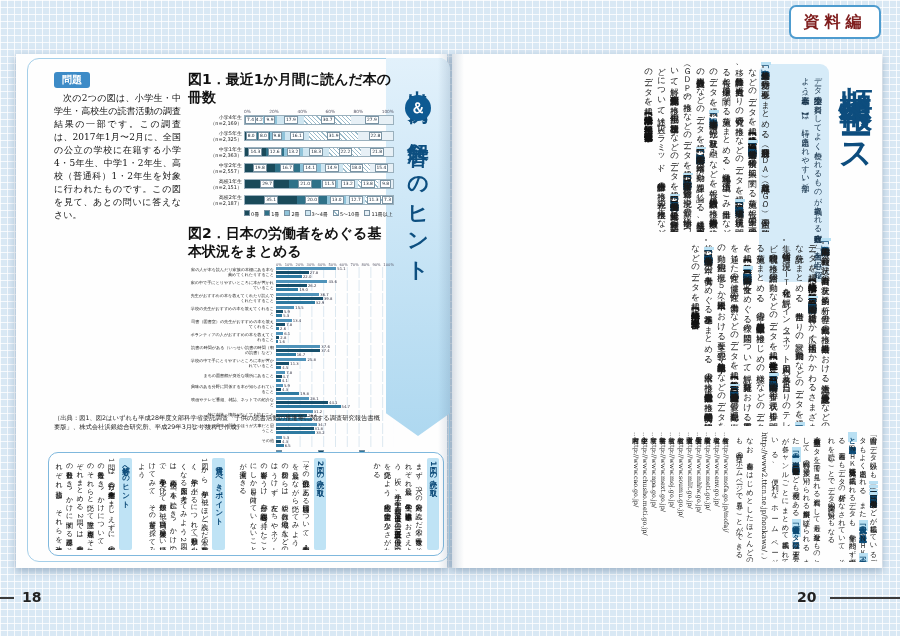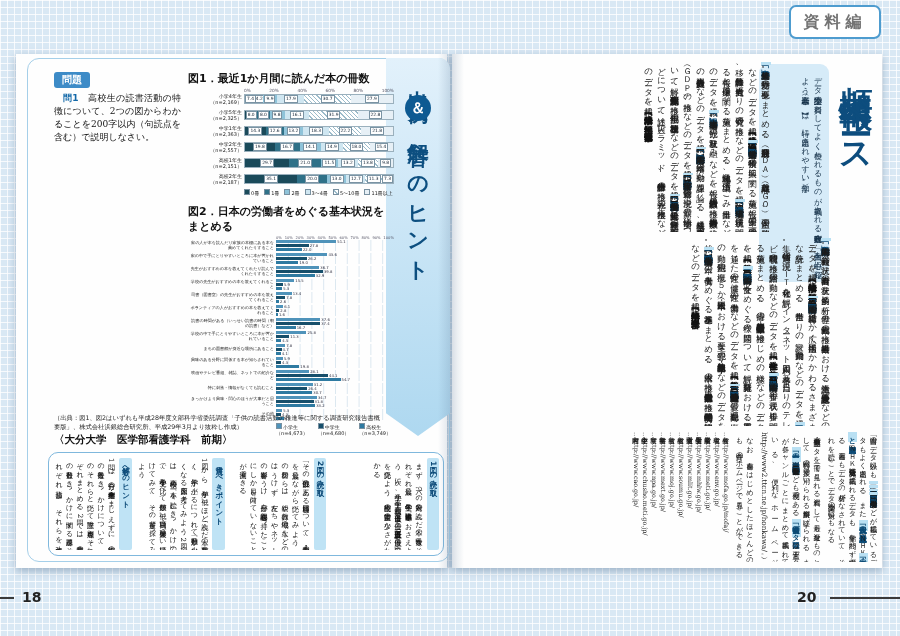--- a/index.html
+++ b/index.html
@@ -13,21 +13,21 @@
     background-size:7px 7px;
   }
   .page{position:absolute;top:54px;height:514px;background:#fefefe;box-shadow:0 3px 8px rgba(80,110,145,.45);}
   .page-left{left:16px;width:431px;}
   .page-right{left:452px;width:430px;}
   .gutter{position:absolute;top:54px;left:438px;width:26px;height:514px;z-index:3;pointer-events:none;
     background:linear-gradient(90deg,rgba(90,120,150,0),rgba(90,120,150,.22) 50%,rgba(90,120,150,0));}
 
   
   .shiryo-tab{position:absolute;top:5px;left:789px;width:88px;height:30px;background:#fff;
-    border:2px solid #4e9ccf;border-radius:7px;color:#737373;font-weight:bold;font-size:16px;
+    border:2px solid #4e9ccf;border-radius:7px;color:#7f1d1d;font-weight:bold;font-size:16px;
     letter-spacing:5px;text-align:center;line-height:30px;z-index:5;}
 
   
   .pn{position:absolute;top:589px;font-size:14px;font-weight:bold;color:#222;z-index:4;}
   .pn-left{left:22px;} .pn-right{left:797px;}
   .rule{position:absolute;top:597px;height:2px;background:#3a3a3a;z-index:4;}
   .rule-left{left:0;width:14px;} .rule-right{left:830px;width:70px;}
 
   
   .rp-title{position:absolute;top:6px;right:3px;width:46px;height:310px;writing-mode:vertical-rl;
@@ -55,21 +55,21 @@
   .ribbon-txt{writing-mode:vertical-rl;font-size:21px;font-weight:bold;color:#0d4f80;letter-spacing:4px;}
   .amp{width:26px;height:26px;border-radius:50%;background:#0d5a92;color:#fff;font-size:15px;
     line-height:26px;text-align:center;margin:5px 0;font-weight:bold;}
   .prob-label{position:absolute;left:26px;top:13px;background:#3d8bc7;color:#fff;font-size:10px;
     font-weight:bold;padding:1px 8px;border-radius:3px;}
   .prob-col{position:absolute;left:26px;top:33px;width:127px;font-size:9px;line-height:1.45;
     text-align:justify;font-family:"DejaVu Serif",serif;color:#111;}
   .prob-col p{margin:0 0 5px 0;text-indent:1em;}
   .qlabel{color:#1268a8;font-weight:bold;font-family:"DejaVu Sans",sans-serif;}
   .figs{position:absolute;left:160px;top:12px;width:206px;}
-  .fig-title{font-size:11px;font-weight:bold;color:#111;margin-bottom:2px;}
+  .fig-title{font-size:14px;font-weight:bold;color:#111;margin-bottom:2px;}
   .axisrow{display:flex;justify-content:space-between;margin-left:56px;font-size:4.3px;color:#556;}
   .f1row{display:flex;align-items:center;margin-bottom:4px;}
   .f1lab{width:54px;font-size:5px;text-align:right;padding-right:2px;color:#222;}
   .f1bar{flex:1;height:10px;display:flex;border:0.5px solid #9ab0bd;box-sizing:border-box;}
   .seg{display:flex;align-items:center;justify-content:center;overflow:hidden;}
   .segv{font-size:4.4px;background:#fff;border:0.5px solid #7a93a3;color:#123;padding:0 1px;
     line-height:1.2;white-space:nowrap;}
   .sg0{background:#1a4a5a}.sg1{background:#2f7188}.sg2{background:#8fc3d9}.sg3{background:#cfe6f1}
   .sg4{background:repeating-linear-gradient(45deg,#ffffff 0 2px,#9cbccb 2px 3px)}
   .sg5{background:#e7f0f6}
@@ -135,21 +135,21 @@
 <div class="page page-left">
   <div class="frame">
     <div class="ribbon">
       <span class="ribbon-txt">出題実例</span>
       <span class="amp">＆</span>
       <span class="ribbon-txt">解答へのヒント</span>
     </div>
 
     <div class="prob-label">問題</div>
     <div class="prob-col">
-      <p><span class="qlabel">問1</span>　<span>高校生の読書活動の特徴について、2つの図からわかることを200字以内（句読点を含む）で説明しなさい。</span></p>
+      <p>次の2つの図は、小学生・中学生・高校生の読書活動の調査結果の一部です。この調査は、2017年1月〜2月に、全国の公立の学校に在籍する小学4・5年生、中学1・2年生、高校（普通科）1・2年生を対象に行われたものです。この図を見て、あとの問いに答えなさい。</p>
     </div>
 
     <div class="figs">
       <div>
         <div class="fig-title">図1．最近1か月間に読んだ本の冊数</div>
         <div class="axisrow">
             <span>0%</span>
             <span>20%</span>
             <span>40%</span>
             <span>60%</span>
@@ -562,21 +562,20 @@
           </div>
         <div class="legendrow2">
             <span><span class="sw t0"></span>小学生（n=4,673）</span>
             <span><span class="sw t1"></span>中学生（n=4,680）</span>
             <span><span class="sw t2"></span>高校生（n=3,749）</span>
           </div>
       </div>
     </div>
 
     <div class="source-note">（出典：図1、図2はいずれも平成28年度文部科学省委託調査「子供の読書活動の推進等に関する調査研究報告書概要版」、株式会社浜銀総合研究所、平成29年3月より抜粋し作成）</div>
-    <div class="univ">〈大分大学　医学部看護学科　前期〉</div>
     <div class="comm-box">
         <div class="comm-sec cs0"><span class="comm-head">図1の読み取り</span>まず、六つの対象の「読んだ本の冊数」をそれぞれ見渡し、各学年の「最大値」「最小値」をおさえよう。次に、小学生、中学生、高校生の「一冊以下（〇冊と一冊の計）」「五冊以上（五〜一〇冊と一一冊以上の計）」の割合を見比べよう。高校生の読書量の少なさがわかる。</div>
         <div class="comm-sec cs1"><span class="comm-head">図2の読み取り</span>「その他」以外の一三ある回答項目について、小・中・高生の各数値を見渡しながら比べてみよう。高校生の回答からは、親や教師、地域の人などの影響はうけず、友だちやネットの影響をうけ、自分が興味関心を持ったことにしか目を向けていないことが推測できる。</div>
         <div class="comm-sec cs2"><span class="comm-head">注目すべきポイント</span>図1から、学年が低いほど「読んだ本の冊数」が多く、学年が上がるにつれて「冊数」が少なくなる原因を考えてみよう。図2では、高校生の「本を読むきっかけ」の中で、小中学生と比べて数値が低い項目・高い項目・大差ない項目に分けてみて、その背景を探ってみよう。</div>
         <div class="comm-sec cs3"><span class="comm-head">解答へのヒント</span>問1は、自分の考察・推測をまじえずに、高校生の読書の冊数ときっかけについて、小中学生のそれらと比べて際立つ相違点をそれぞれまとめる。問2では、高校生の読書の冊数ときっかけに関する課題をそれぞれ指摘し、それらを改善する、現実的で具体的な方策を示せばよい。その際、自分の読書活動・読書体験だけで論を終始させるのはNG。図2のデータの分析をふまえたうえで、あなたの考える解決策を論じよう。</div>
       </div>
   </div>
 </div>
 
 </body></html>

